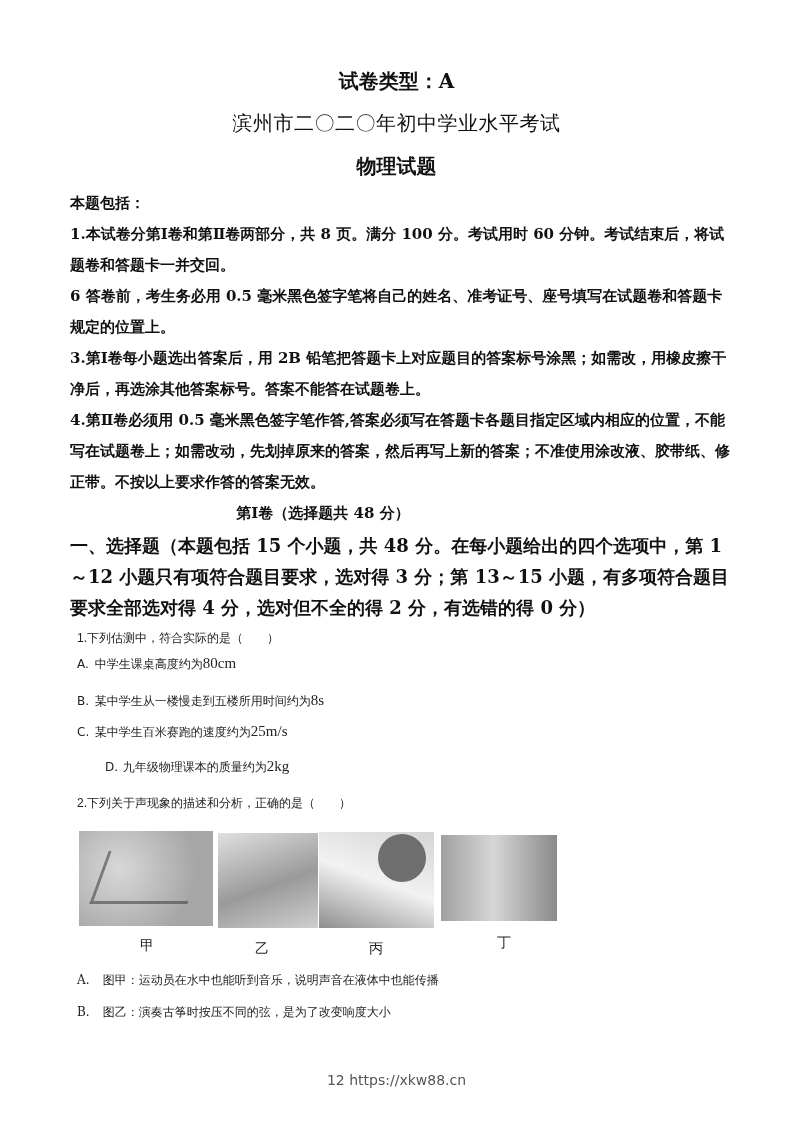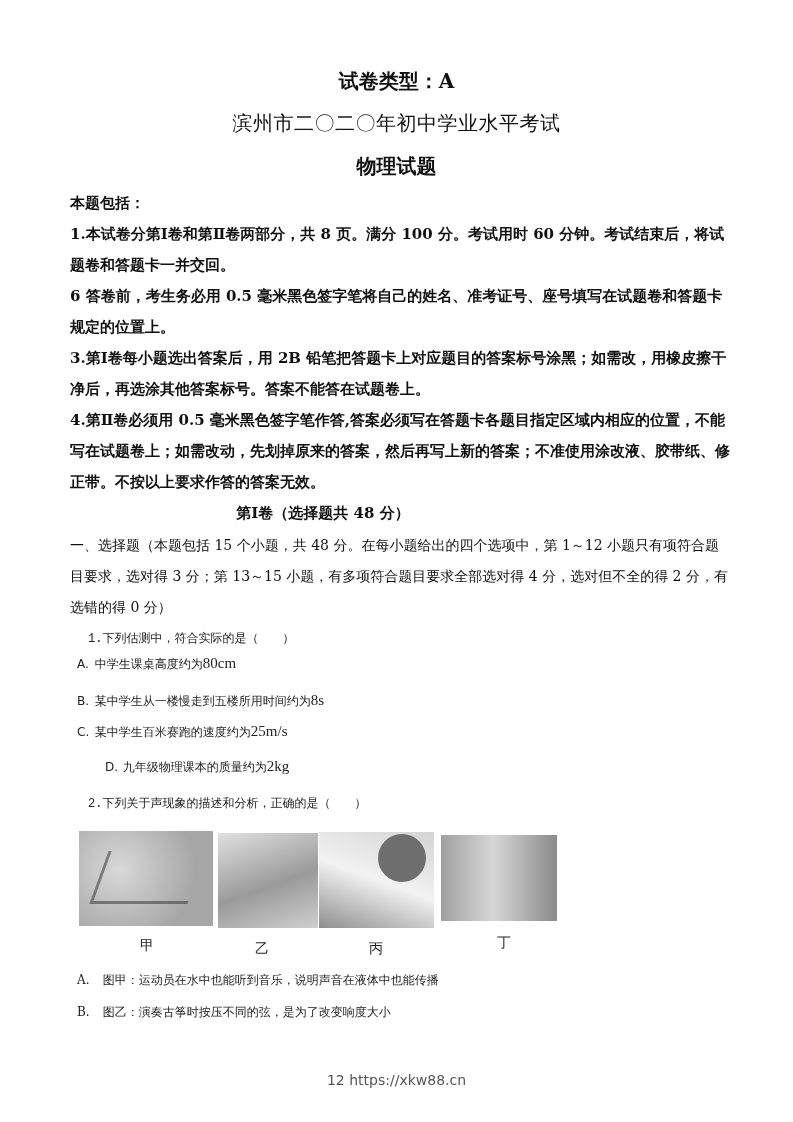--- a/index.html
+++ b/index.html
@@ -6,22 +6,22 @@
   body { width: 793px; height: 1122px; position: relative; overflow: hidden;
          font-family: "DejaVu Serif", "Liberation Serif", serif; color: #111; }
   .abs { position: absolute; }
   .title { left: 0; width: 793px; text-align: center; font-weight: bold; }
   .t1 { top: 68px; font-size: 20px; }
   .t2 { top: 110px; font-size: 20px; letter-spacing: 0.5px; font-weight: normal; }
   .t3 { top: 153px; font-size: 20px; }
   .notice { left: 70px; width: 660px; font-weight: bold; font-size: 15px; line-height: 31px; }
   .notice p { margin: 0; }
   .sec-head { left: 0; width: 646px; text-align: center; font-weight: bold; font-size: 15px; }
-  .sec-intro { left: 70px; width: 660px; font-weight: normal; font-size: 14px; line-height: 31px; }
-  .q { left: 88px; font-size: 12px; color: #222; font-family: Liberation Mono, monospace; }
+  .sec-intro { left: 70px; width: 660px; font-weight: bold; font-size: 18px; line-height: 31px; }
+  .q { left: 77px; font-size: 12px; color: #222; font-family: Liberation Sans, sans-serif; }
   .opt { left: 77px; font-size: 12px; color: #222; font-family: "DejaVu Sans", "Liberation Sans", sans-serif; }
   .opt .lbl { display: inline-block; width: 14px; }
   .opt .val { font-family: "Liberation Serif", "DejaVu Serif", serif; font-size: 15px; }
   .figrow { top: 831px; left: 79px; width: 480px; height: 100px; }
   .fig { position: absolute; background: #bdbdbd; overflow: hidden; }
   .fig.f1 { left: 0; top: 0; width: 134px; height: 95px;
             background: radial-gradient(circle at 30% 40%, #d8d8d8 0, #a6a6a6 70%); }
   .fig.f2 { left: 139px; top: 2px; width: 100px; height: 95px;
             background: linear-gradient(160deg, #e0e0e0 0%, #9a9a9a 55%, #cfcfcf 100%); }
   .fig.f3 { left: 240px; top: 1px; width: 115px; height: 96px;

